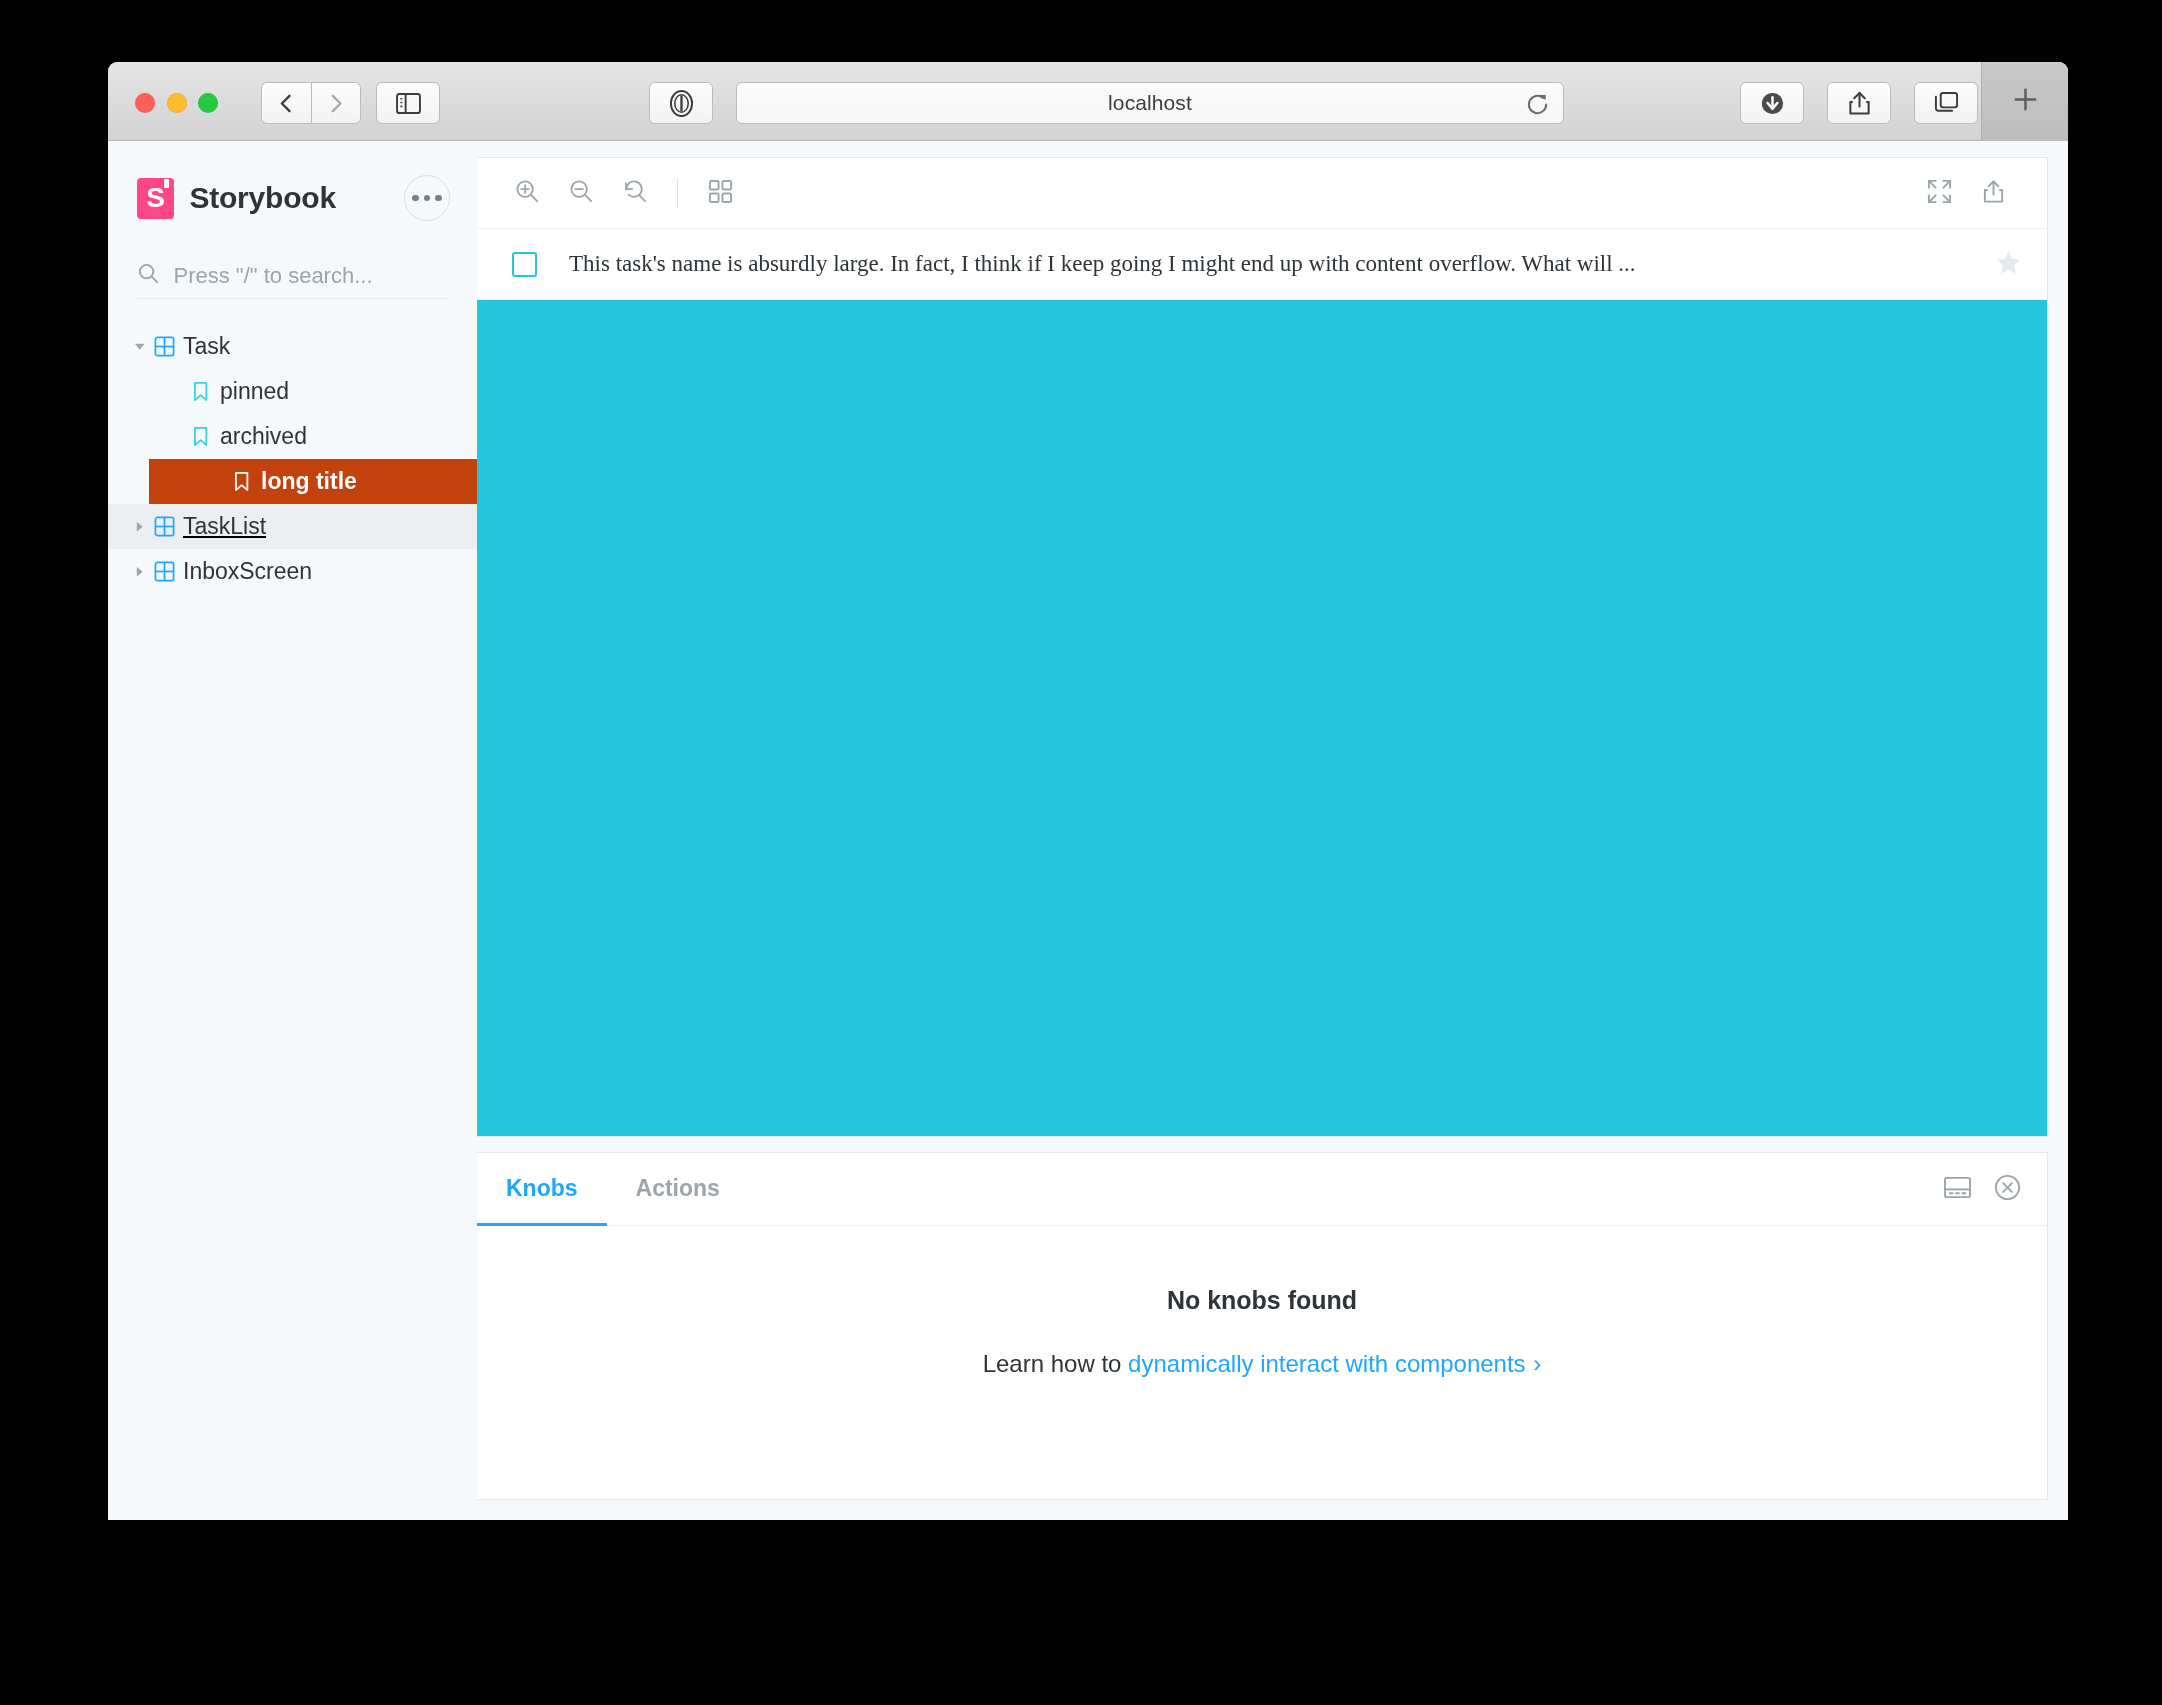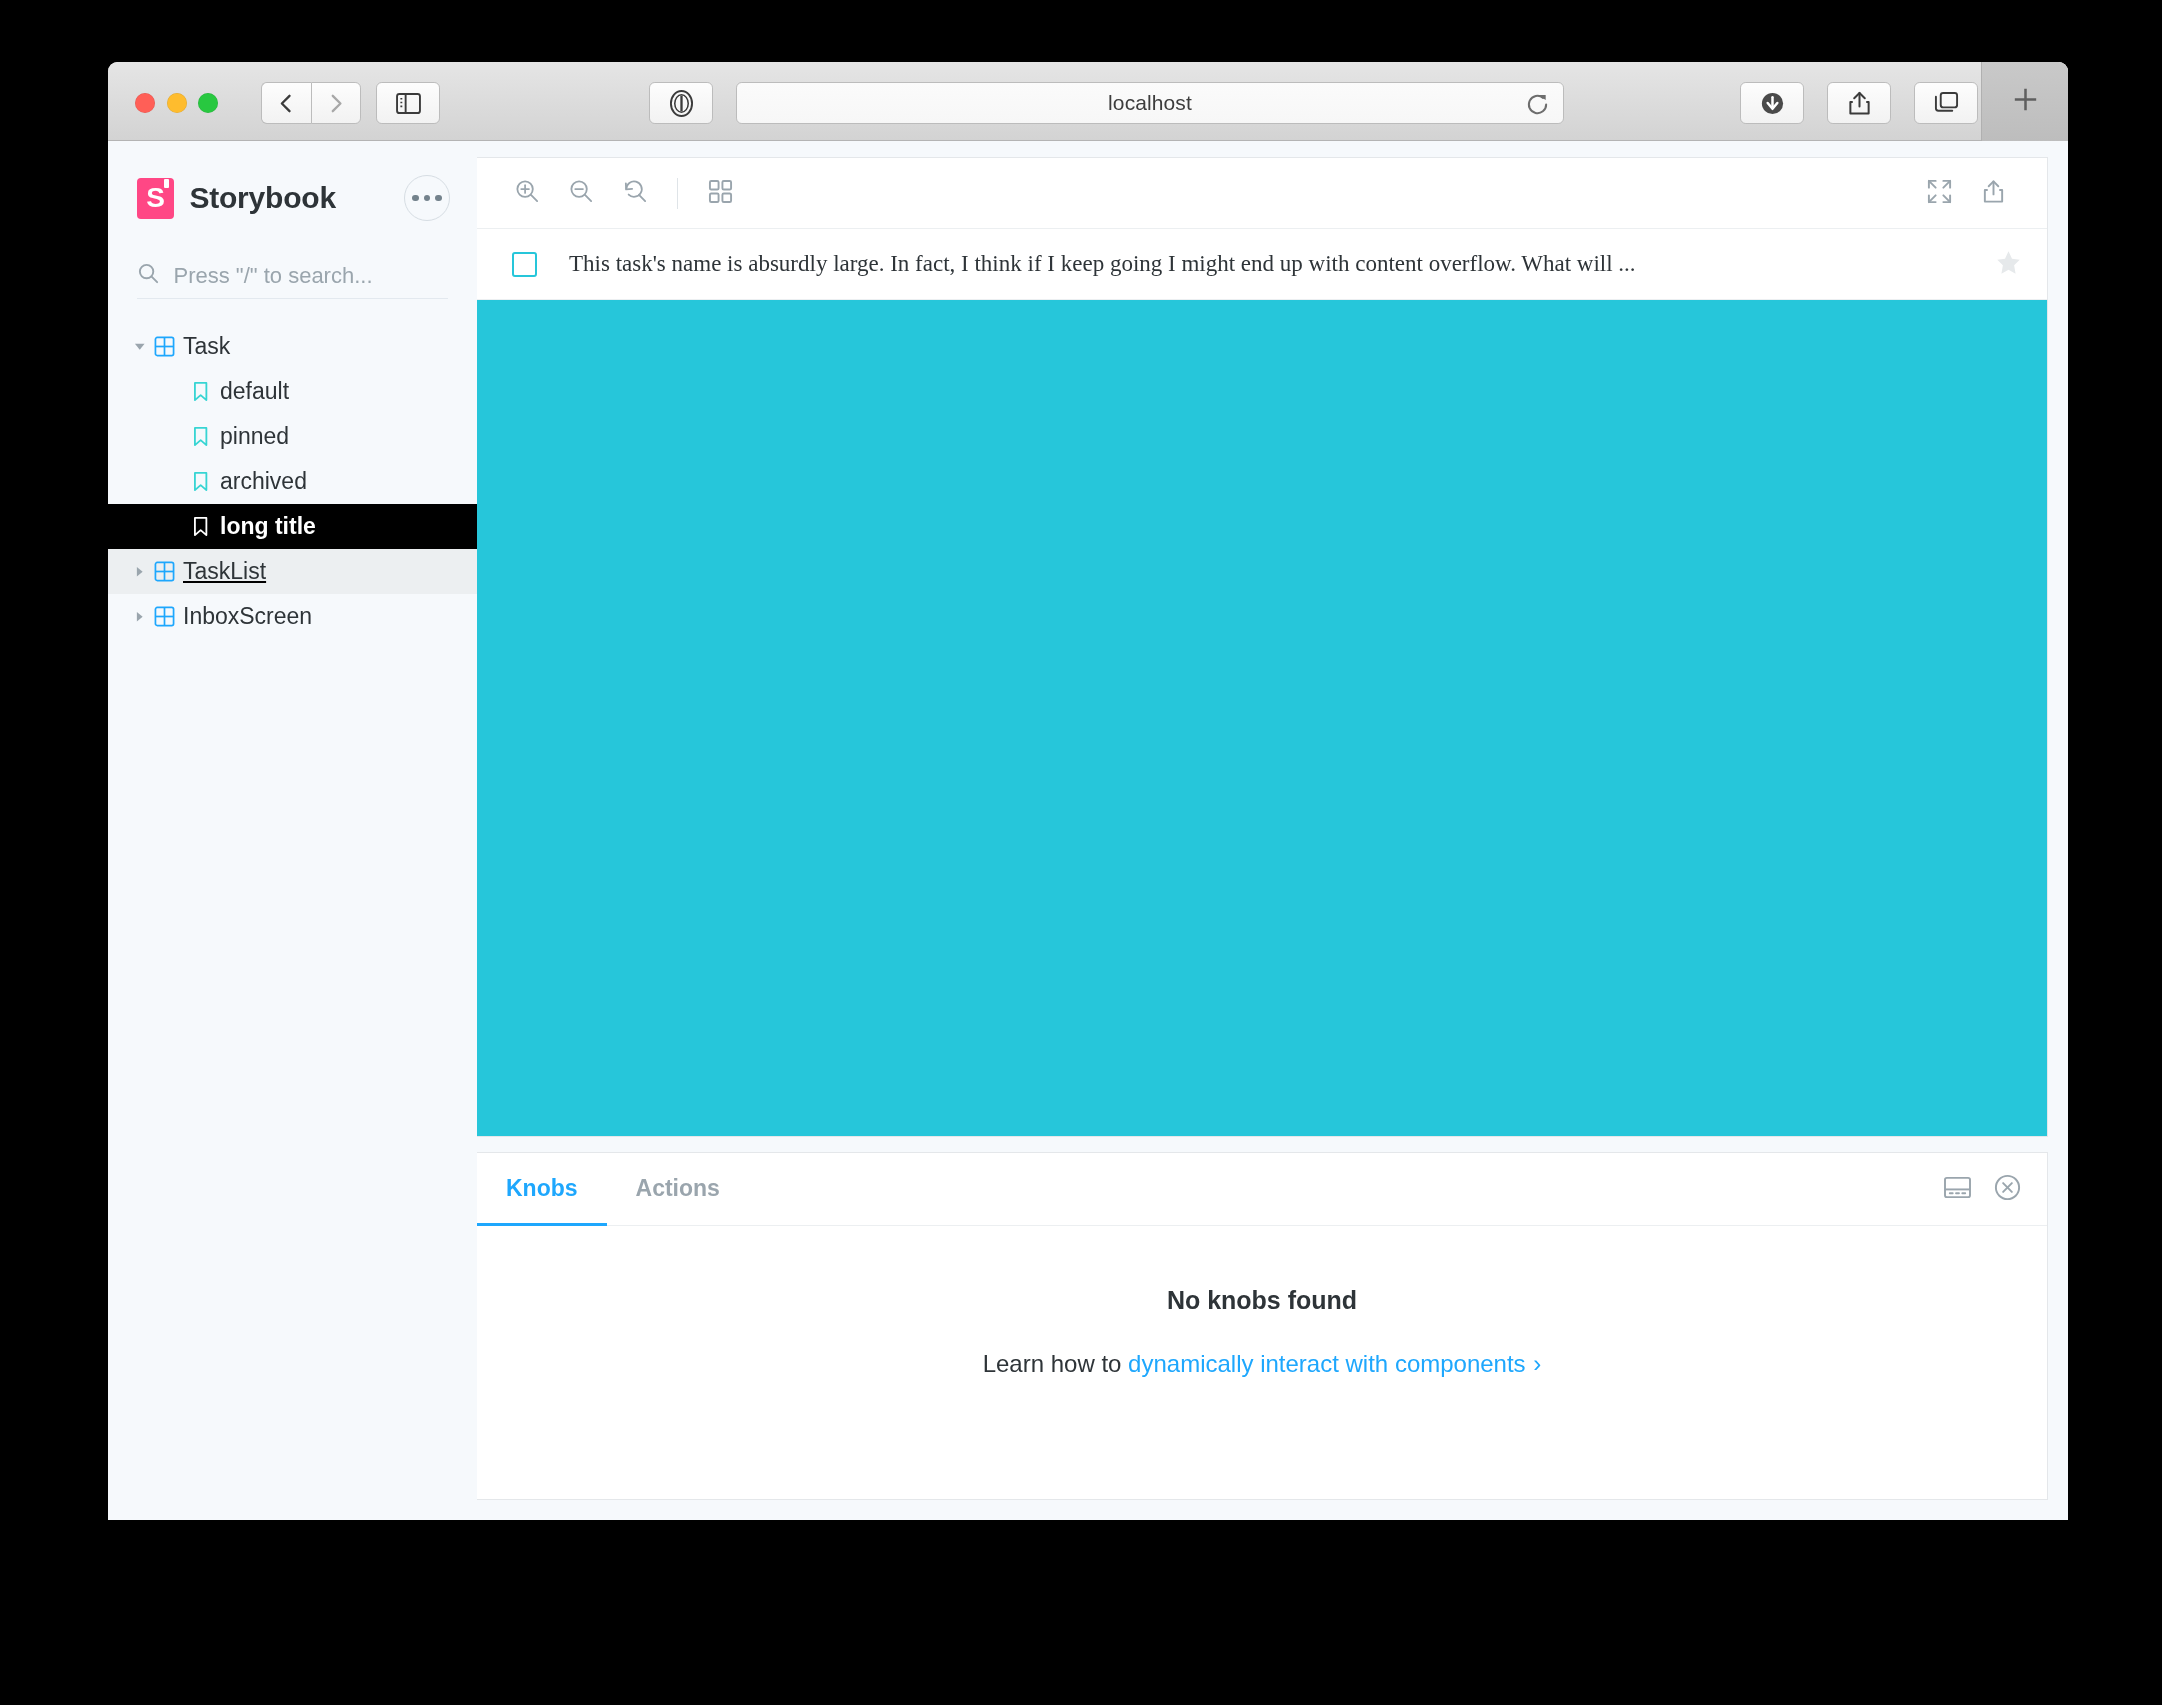--- a/index.html
+++ b/index.html
@@ -109,21 +109,21 @@
   #tree { margin-top: 25px; }
   .row {
     display: flex; align-items: center;
     height: 45px; padding-left: 25px; position: relative;
   }
   .row .caret { width: 21px; flex: 0 0 21px; display: flex; align-items: center; }
   .row .gicon { width: 29px; flex: 0 0 29px; display: flex; align-items: center; }
   .row .label { font-size: 23px; color: #2e3438; }
   .row.child { padding-left: 62px; }
   .row.hover { background: #eceff1; text-decoration: underline; }
-  .row.selected { background: #000000; }
+  .row.selected { background: #c2410c; margin-left: 41px; }
   .row.selected .label { color: #fff; font-weight: bold; }
 
   
   #main {
     flex: 1; display: flex; flex-direction: column;
     padding: 17.4px 21px 21px 0;
   }
   #canvas-card {
     background: #fff; display: flex; flex-direction: column;
     flex: 1; box-shadow: 0 0 0 1px rgba(0,0,0,.07);
@@ -320,29 +320,20 @@
             </span>
             <span class="label">Task</span>
           </div>
           <div class="row child">
             <span class="caret"></span>
             <span class="gicon">
               <svg width="19.3" height="21" viewBox="0 0 20 22">
                 <path d="M4 2h12v18l-6-5.2L4 20z" fill="none" stroke="#37d5d3" stroke-width="1.9" stroke-linejoin="round"></path>
               </svg>
             </span>
-            <span class="label">default</span>
-          </div>
-          <div class="row child">
-            <span class="caret"></span>
-            <span class="gicon">
-              <svg width="19.3" height="21" viewBox="0 0 20 22">
-                <path d="M4 2h12v18l-6-5.2L4 20z" fill="none" stroke="#37d5d3" stroke-width="1.9" stroke-linejoin="round"></path>
-              </svg>
-            </span>
             <span class="label">pinned</span>
           </div>
           <div class="row child">
             <span class="caret"></span>
             <span class="gicon">
               <svg width="19.3" height="21" viewBox="0 0 20 22">
                 <path d="M4 2h12v18l-6-5.2L4 20z" fill="none" stroke="#37d5d3" stroke-width="1.9" stroke-linejoin="round"></path>
               </svg>
             </span>
             <span class="label">archived</span>

